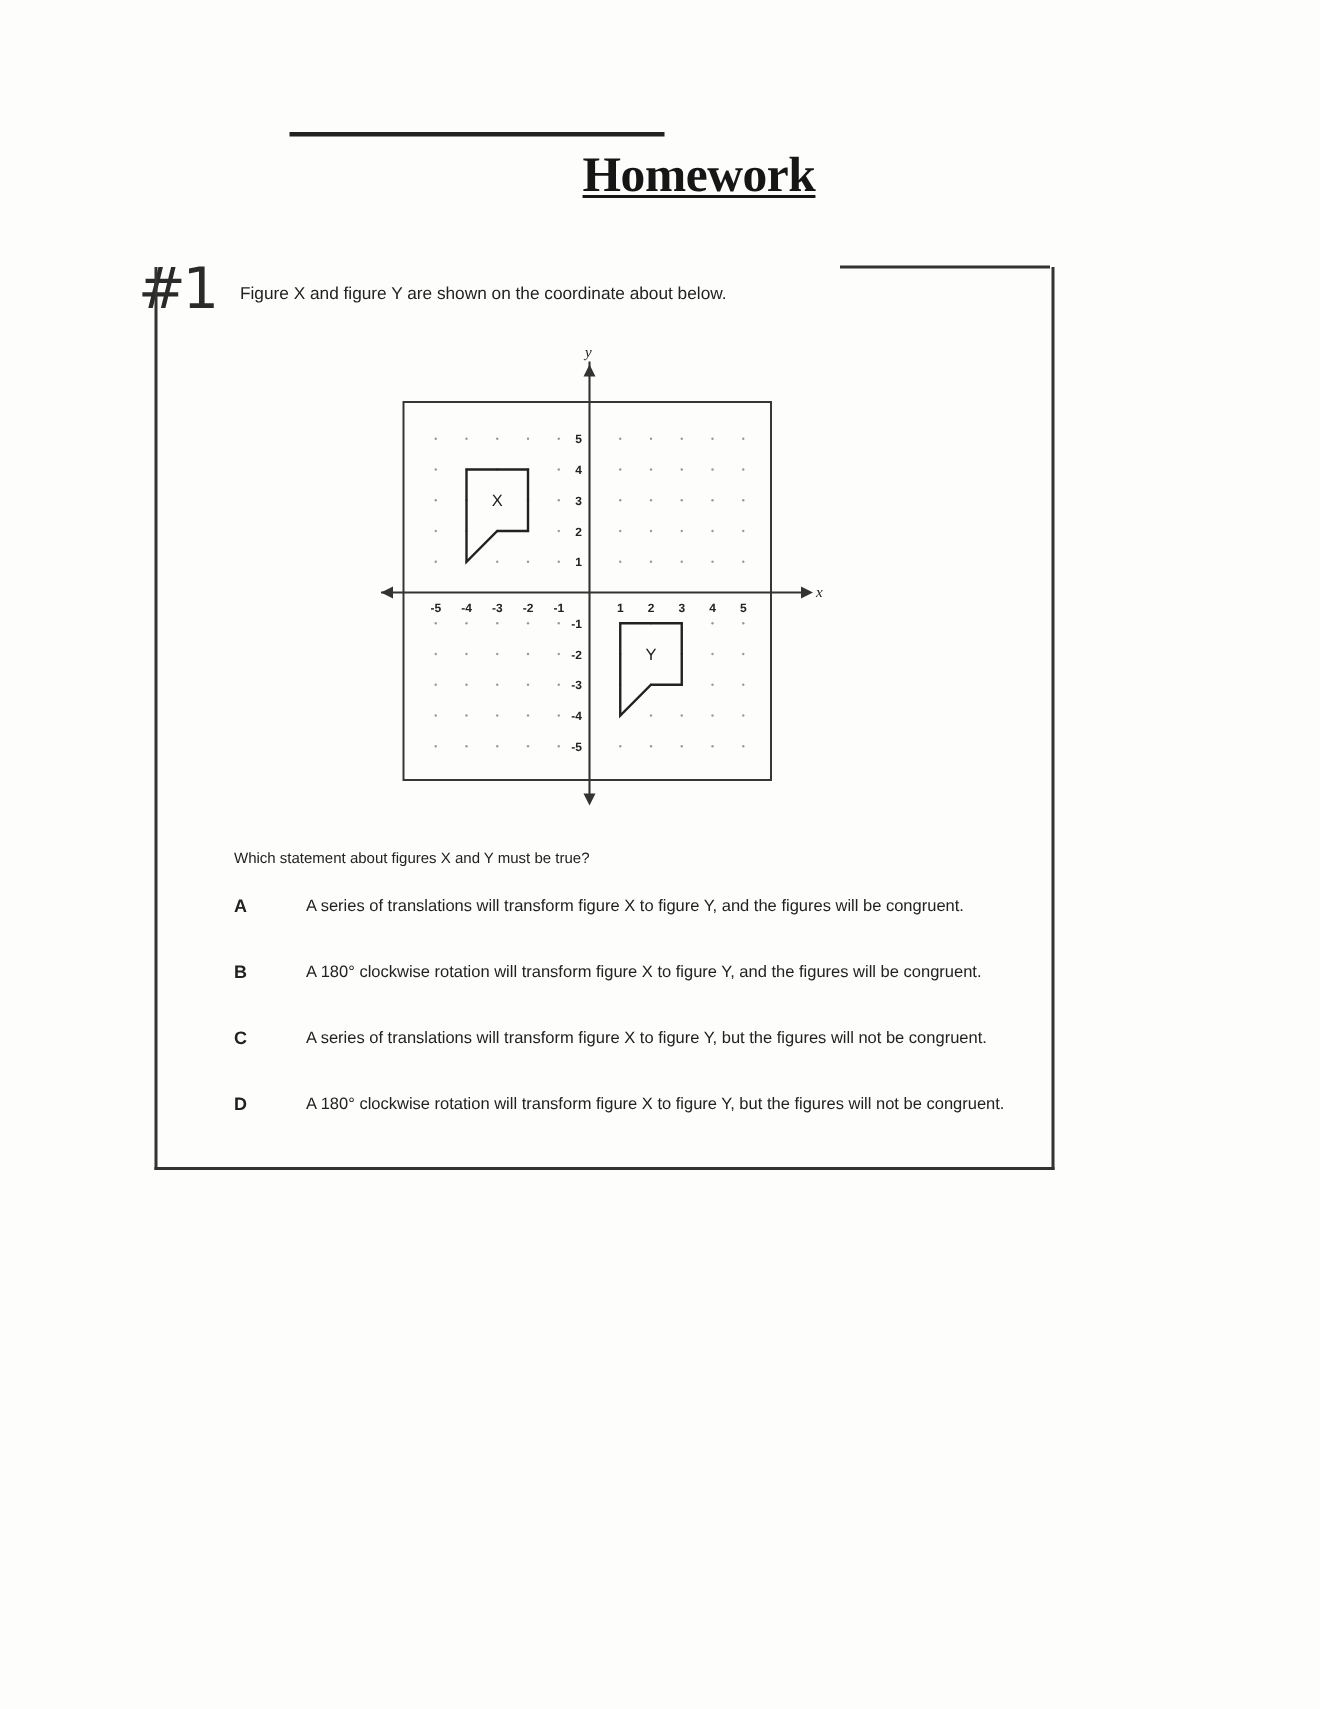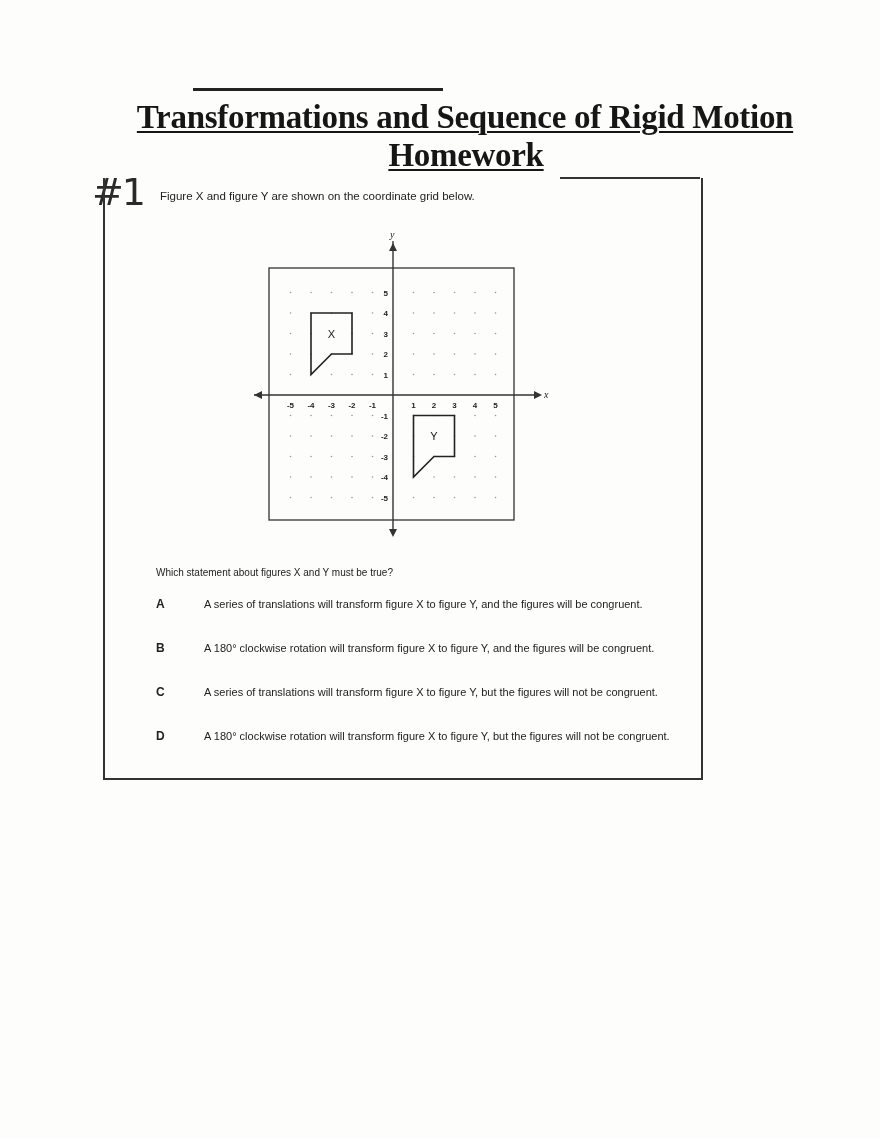--- a/index.html
+++ b/index.html
@@ -57,30 +57,29 @@
     .choice-b { top: 641px; }
     .choice-c { top: 685px; }
     .choice-d { top: 729px; }
   </style>
 </head>
 <body>
 
 <div class="top-rule"></div>
 
 <div class="title">
-  <span>Transformations and Sequence of Rigid Motion</span>
   <span class="line2">Homework</span>
 </div>
 
 <div class="problem-number">#1</div>
 
 <div class="box"></div>
 <div class="box-top-right"></div>
 
-<div class="prompt">Figure X and figure Y are shown on the coordinate grid below.</div>
+<div class="prompt">Figure X and figure Y are shown on the coordinate about below.</div>
 
 <div class="grid-wrap">
   <svg id="grid-svg" width="320" height="325">
       <rect x="29" y="43" width="245" height="252" fill="none" stroke="#333" stroke-width="1.3"></rect>
       <circle cx="50.5" cy="272.5" r="0.8" fill="#999"></circle>
       <circle cx="50.5" cy="252" r="0.8" fill="#999"></circle>
       <circle cx="50.5" cy="231.5" r="0.8" fill="#999"></circle>
       <circle cx="50.5" cy="211" r="0.8" fill="#999"></circle>
       <circle cx="50.5" cy="190.5" r="0.8" fill="#999"></circle>
       <circle cx="50.5" cy="149.5" r="0.8" fill="#999"></circle>

